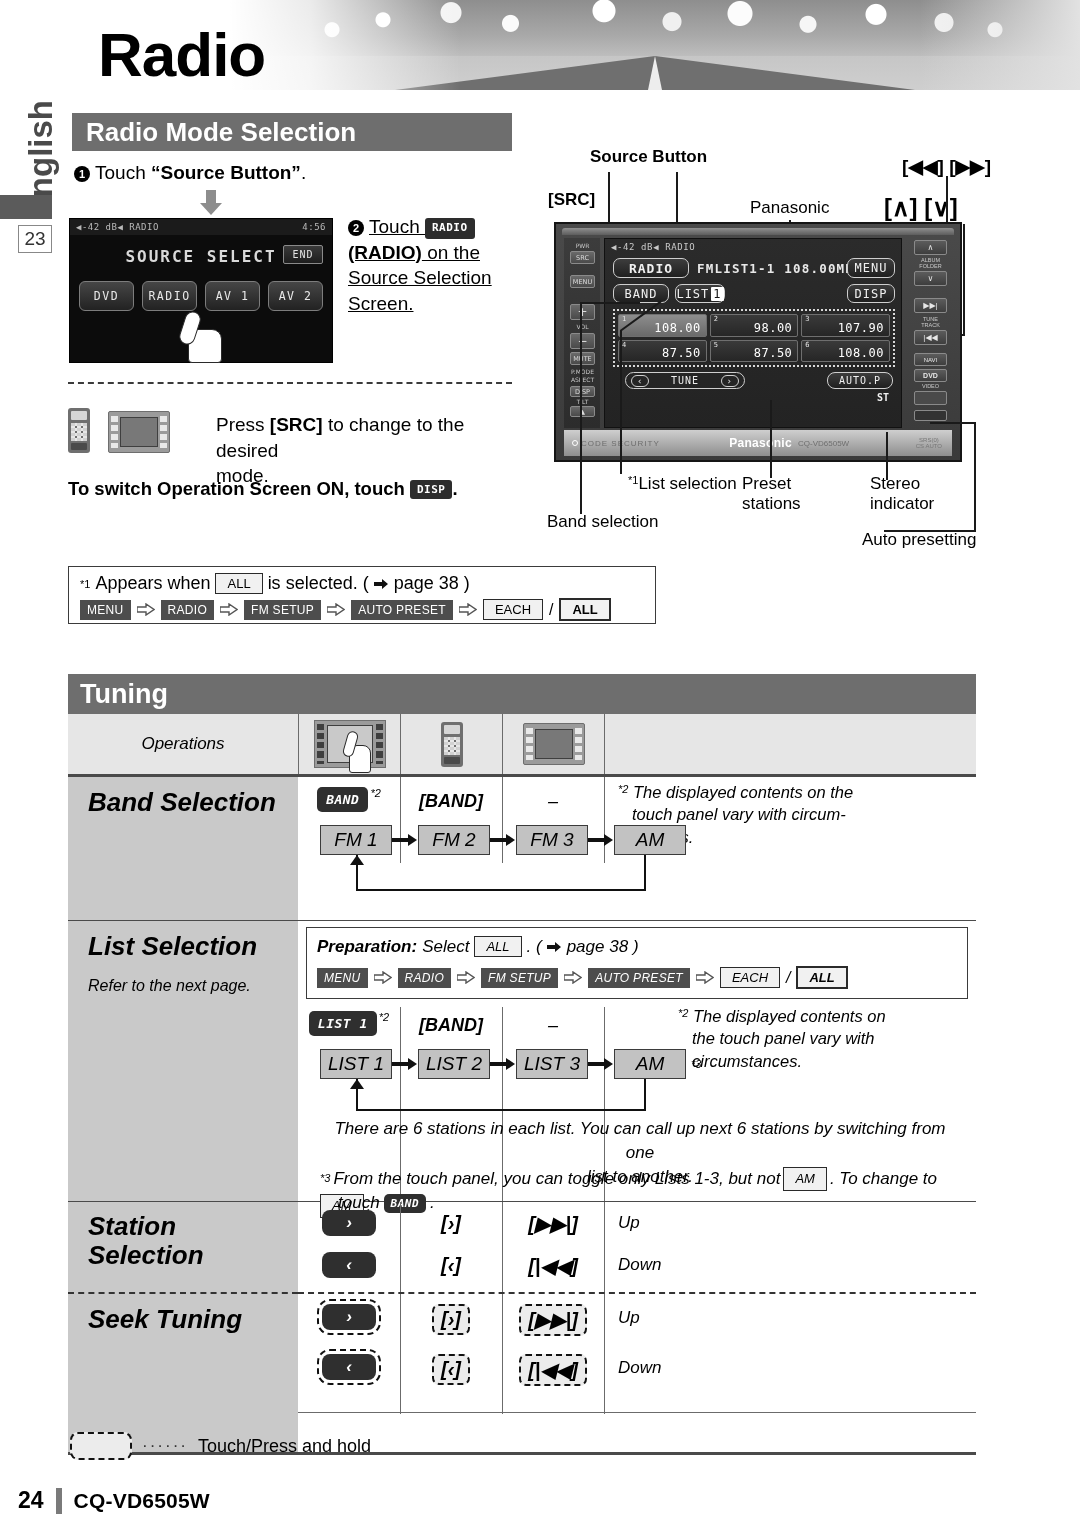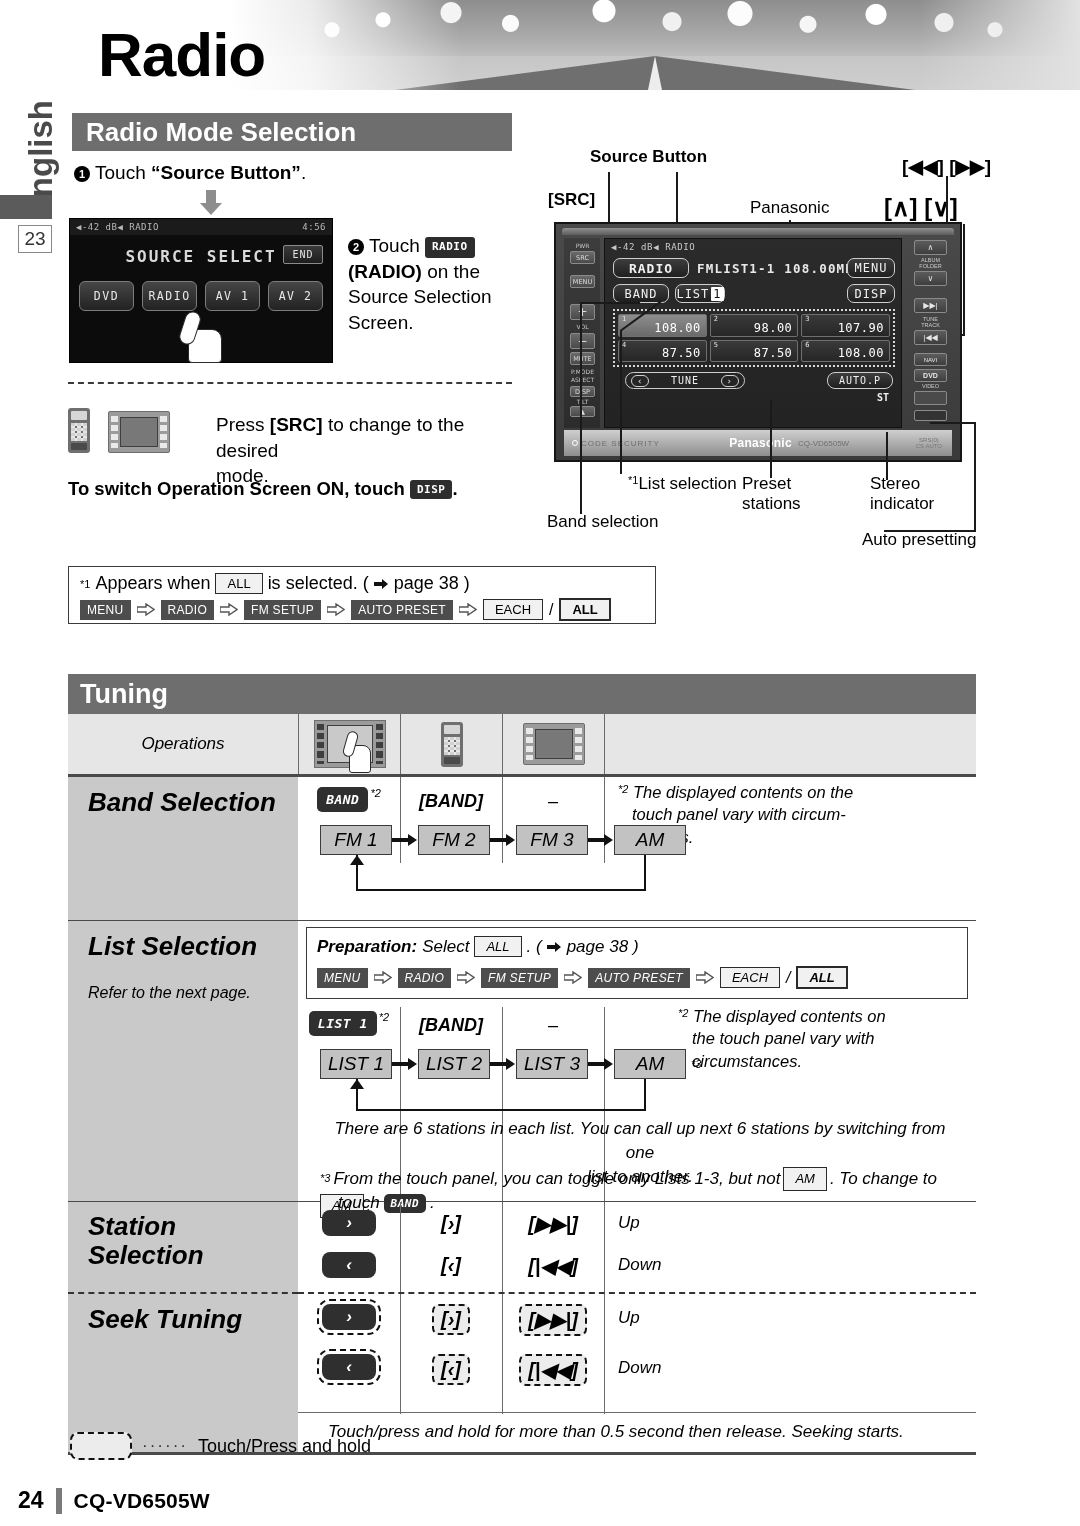--- a/index.html
+++ b/index.html
@@ -142,21 +142,21 @@
   .hand {
     position:absolute; left:110px; top:92px; width:46px; height:52px;
   }
   .hand .palm { position:absolute; left:8px; top:18px; width:34px; height:34px;
     background:#fff; border:1.6px solid #2a2a2a; border-radius:10px 10px 4px 4px; }
   .hand .finger { position:absolute; left:2px; top:0px; width:16px; height:34px;
     background:#fff; border:1.6px solid #2a2a2a; border-radius:8px;
     transform:rotate(18deg); }
 
   
-  #step2 { left:348px; top:233px; width:180px; font-size:19px; line-height:1.35; }
+  #step2 { left:348px; top:214px; width:180px; font-size:19px; line-height:1.35;text-decoration:underline; }
   .badge-dark {
     display:inline-flex; align-items:center; justify-content:center;
     background:#2d2d2d; color:#fff; border-radius:3px;
     font-size:11px; font-weight:bold; padding:3px 7px; letter-spacing:.5px;
     vertical-align:2px; font-family:"DejaVu Sans Mono", monospace;
   }
 
   
   .dash-div {
     position:absolute; left:68px; top:382px; width:444px;
@@ -321,21 +321,21 @@
   .ttable { position:absolute; left:68px; top:714px; width:908px; }
   .trow { display:flex; border-bottom:1px solid #4a4a4a;font-style:italic; }
   .tleft { width:230px; background:#c9c9c9; flex:0 0 230px; padding:10px 0 10px 20px; }
   .tleft.light { background:#e6e6e6; display:flex; align-items:center; justify-content:center; padding:6px 0; }
   .tright { flex:1; position:relative; }
   .opsrow { display:flex; }
   .opscell { width:102px; border-left:1px solid #6b6b6b; background:#e6e6e6;
      display:flex; align-items:center; justify-content:center; height:60px; }
   .opscell.wide { flex:1; }
   .hlabel { font-size:26px; font-weight:bold; }
-  .sublabel { font-size:16px; margin-top:22px; }
+  .sublabel { font-size:16px; margin-top:15px; }
   .opslabel { font-size:17px; }
 
   .vsep { position:absolute; top:0; bottom:0; width:1px; background:#6b6b6b; }
 
   .tbtn-dk {
     display:inline-flex; align-items:center; justify-content:center;
     background:#2f2f2f; color:#fff; border-radius:5px;
     font-size:13px; font-weight:bold; padding:5px 9px;
     font-family:"DejaVu Sans Mono", monospace; letter-spacing:.5px;
   }
@@ -871,21 +871,20 @@
       </div>
       <div style="position:absolute; left:102px; top:60px; width:102px; display:flex; justify-content:center;">
         <span class="symcell dashed">[‹]</span>
       </div>
       <div style="position:absolute; left:204px; top:60px; width:102px; display:flex; justify-content:center;">
         <span class="symcell dashed">[|◀◀]</span>
       </div>
       <div style="position:absolute; left:320px; top:64px; font-size:17px;">Down</div>
 
       <div style="position:absolute; left:0; top:118px; right:0; border-top:1px solid #6b6b6b;"></div>
-      <div style="position:absolute; left:30px; top:128px; font-size:17px;">Touch/press and hold for more than 0.5 second then release. Seeking starts.</div>
     </div>
   </div>
 </div>
 
 <div class="legend">
   <span class="lbox"></span>
   <span class="dots">······</span>
   <span class="ltxt">Touch/Press and hold</span>
 </div>
 

